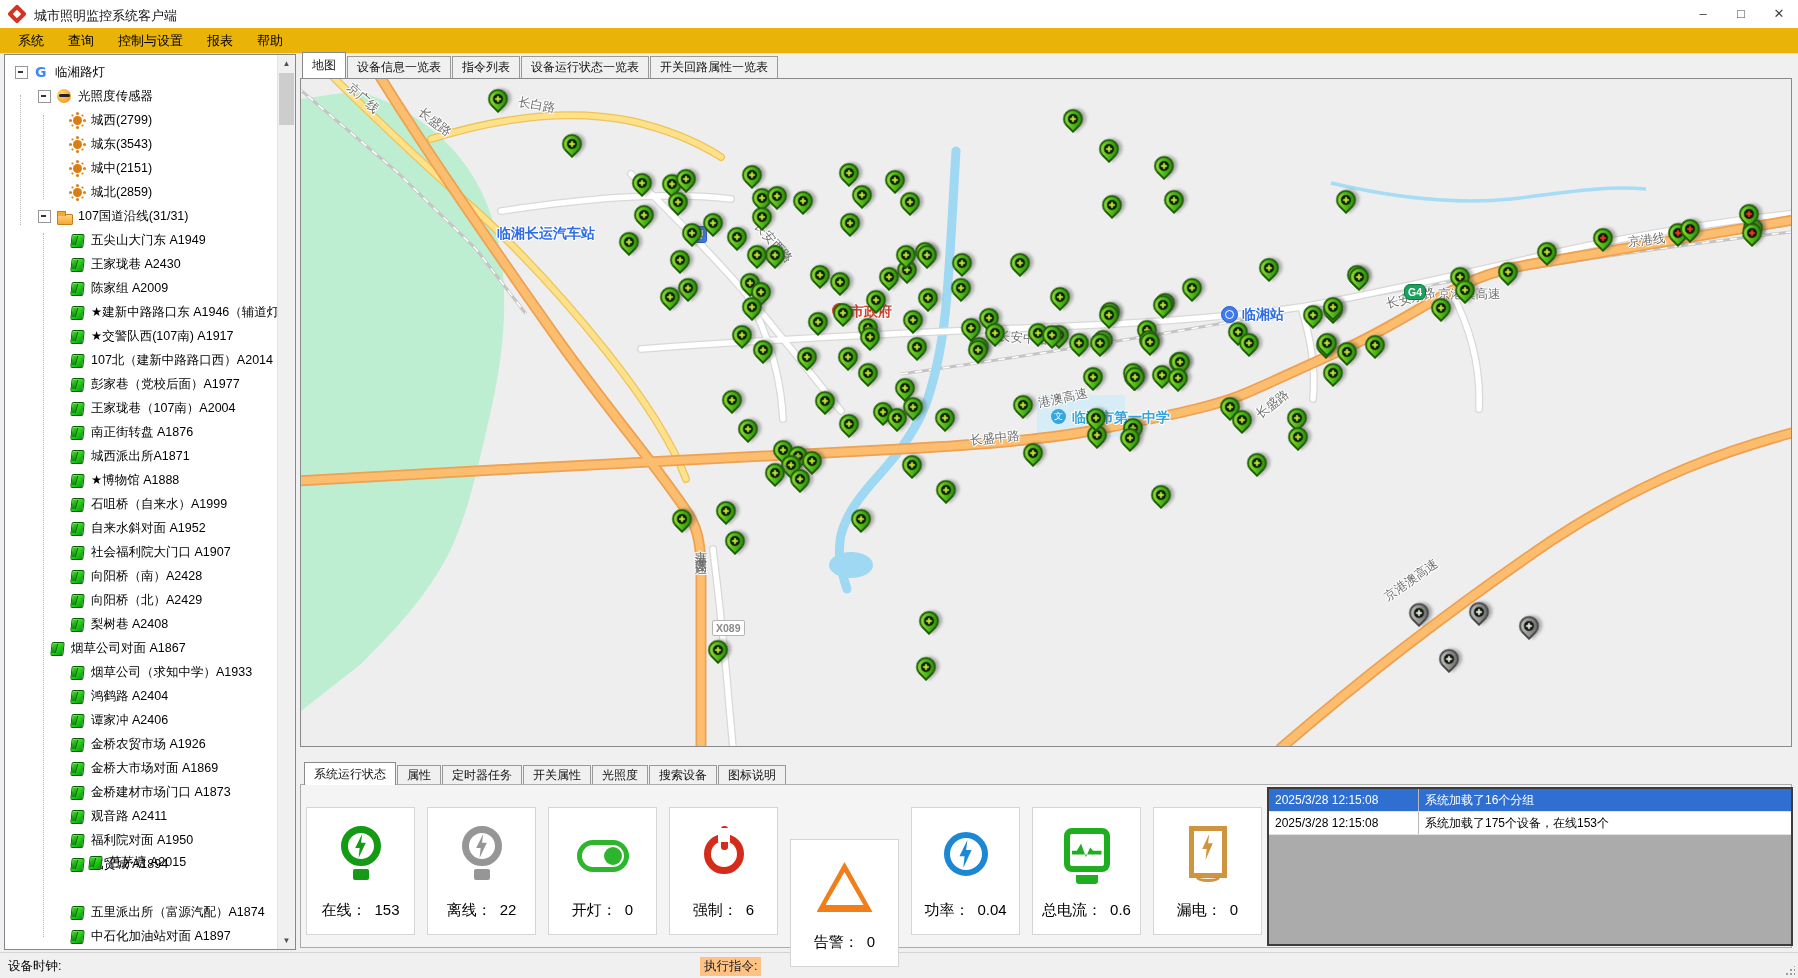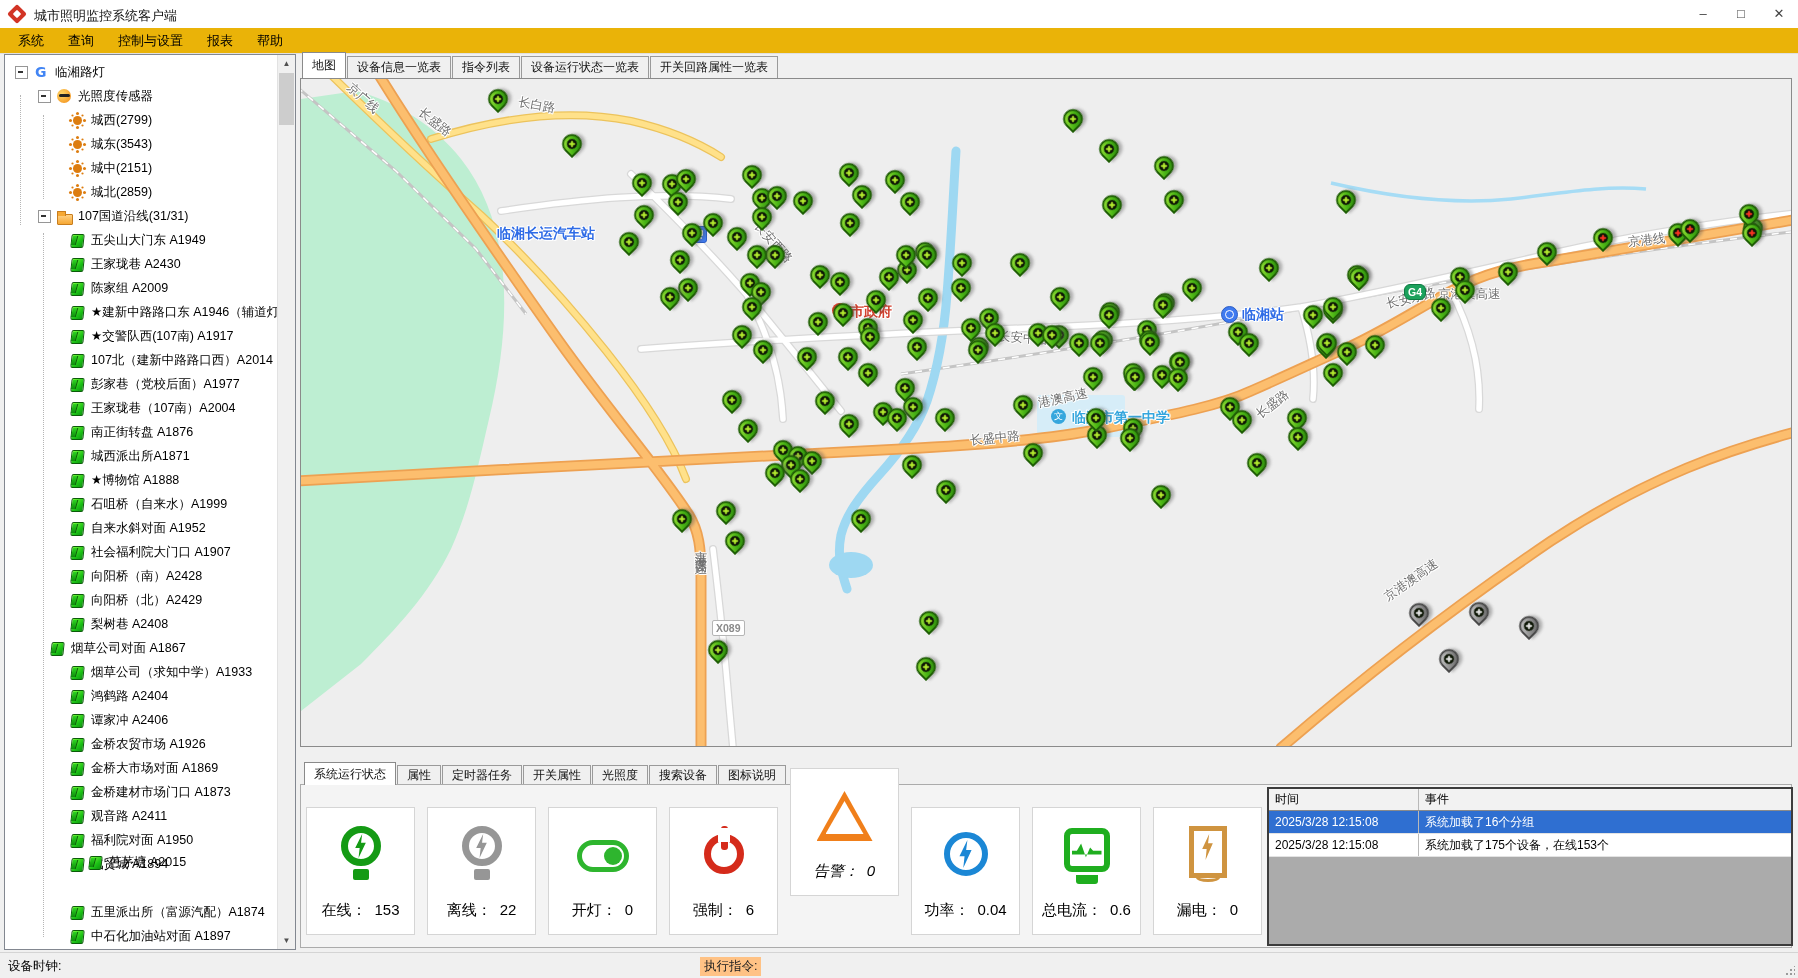--- a/index.html
+++ b/index.html
@@ -342,24 +342,20 @@
     <div class="tab">属性</div>
     <div class="tab">定时器任务</div>
     <div class="tab">开关属性</div>
     <div class="tab">光照度</div>
     <div class="tab">搜索设备</div>
     <div class="tab">图标说明</div>
   </div>
 <div class="abs" id="botpanel"></div>
 
 <div class="abs" id="evtable">
-  <div class="evhead">
-    <span class="evh-time">时间</span>
-    <span>事件</span>
-  </div>
 <div class="evrow sel">
       <span class="ev-time">2025/3/28 12:15:08</span>
       <span>系统加载了16个分组</span>
     </div>
     <div class="evrow">
       <span class="ev-time">2025/3/28 12:15:08</span>
       <span>系统加载了175个设备，在线153个</span>
     </div>
   </div>
 
@@ -859,21 +855,21 @@
       <span class="p1"></span>
     </span>
     <div class="cardlbl"><span>开灯：</span><b>0</b></div>
   </div>
 <div class="card" style="left: 669px; top: 807px; --c: #d52b1b;">
     <span class="cic cic-power" style="--c: #d52b1b;">
       <span class="p1"></span>
     </span>
     <div class="cardlbl"><span>强制：</span><b>6</b></div>
   </div>
-<div class="card" style="left: 790px; top: 768px; font-style: italic; --c: #f07f1a;">
+<div class="card" style="left: 790px; top: 839px; --c: #f07f1a;">
     <span class="cic cic-warn" style="--c: #f07f1a;">
       <span class="p1"></span>
     </span>
     <div class="cardlbl"><span>告警：</span><b>0</b></div>
   </div>
 <div class="card" style="left: 911px; top: 807px; --c: #1b87d5;">
     <span class="cic cic-boltc" style="--c: #1b87d5;">
       <span class="p1"></span>
     </span>
     <div class="cardlbl"><span>功率：</span><b>0.04</b></div>

